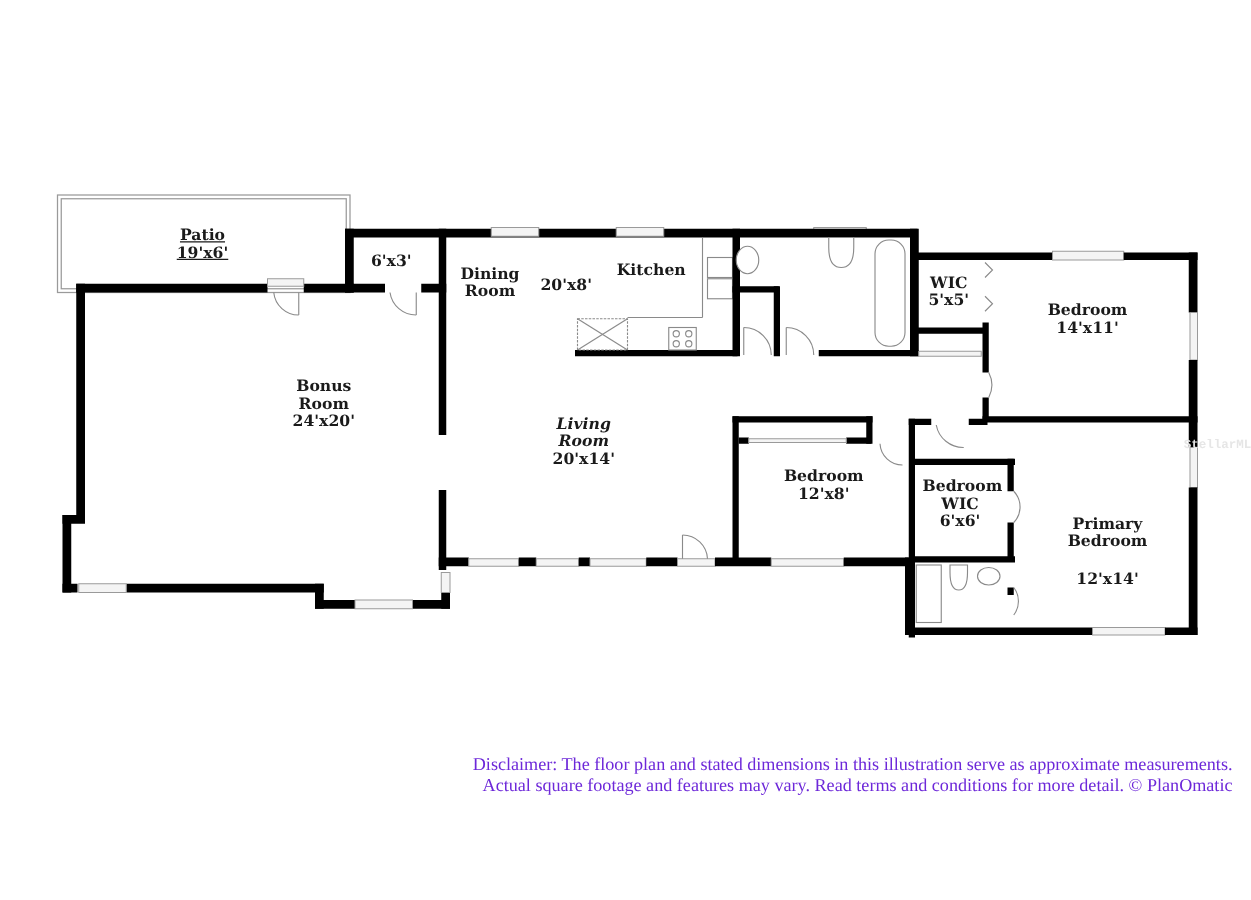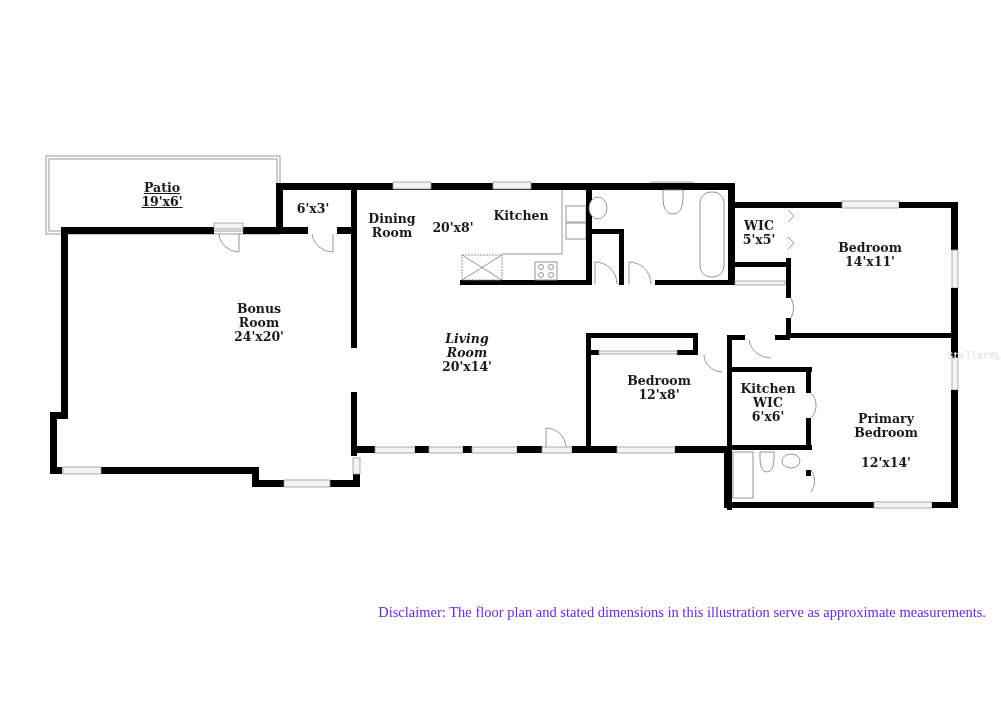--- a/index.html
+++ b/index.html
@@ -198,25 +198,26 @@
 </div>
 <div class="room-label" style="left:870px;top:241px;">
   <div>Bedroom</div>
   <div>14'x11'</div>
 </div>
 <div class="room-label" style="left:659px;top:374px;">
   <div>Bedroom</div>
   <div>12'x8'</div>
 </div>
 <div class="room-label" style="left:768px;top:382px;">
-  <div style="white-space:normal;width:60px;margin:0 auto;">Kitchen WIC</div>
+  <div style="white-space:normal;width:60px;margin:0 auto;">Bedroom WIC</div>
   <div>6'x6'</div>
 </div>
 <div class="room-label" style="left:886px;top:396px;">
   <div style="white-space:normal;width:70px;margin:16px auto;">Primary Bedroom</div>
   <div>12'x14'</div>
 </div>
 
 <div class="watermark">StellarMLS</div>
 
 <div class="disclaimer">
   <div>Disclaimer: The floor plan and stated dimensions in this illustration serve as approximate measurements.</div>
+  <div>Actual square footage and features may vary. Read terms and conditions for more detail. © PlanOmatic</div>
 </div>
 
 </body></html>

